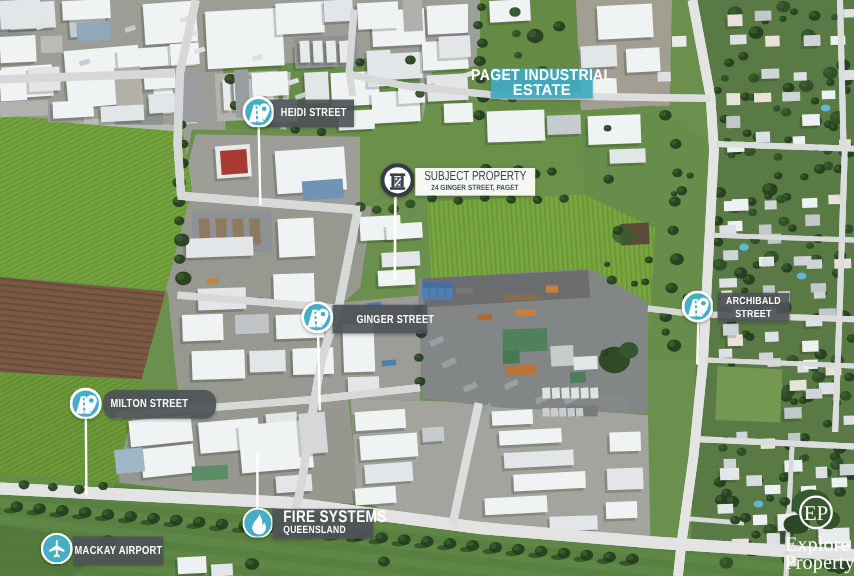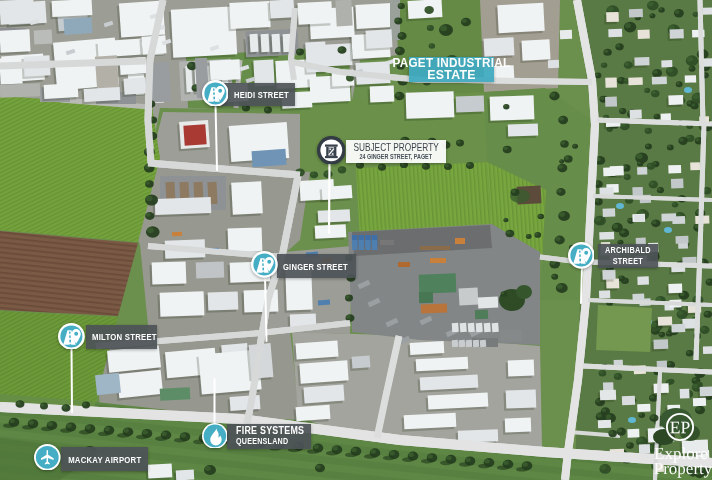--- a/index.html
+++ b/index.html
@@ -1110,21 +1110,21 @@
 <rect x="10.3" y="12" width="2.7" height="10.6"></rect>
 <rect x="19" y="12" width="2.7" height="10.6"></rect>
 <rect x="13" y="13" width="6" height="9" fill="#4a525c"></rect>
 <rect x="8.9" y="22.4" width="14.2" height="2.4"></rect>
 </g>
 <path d="M13.2 21.2 L19 14.2" stroke="#ffffff" stroke-width="1.4" fill="none"></path>
 <rect x="13.8" y="14" width="1.8" height="1.6" fill="#ffffff"></rect>
 <rect x="16.6" y="19.3" width="1.8" height="1.6" fill="#ffffff"></rect>
     </svg>
 <div class="box dark" style="left:277px;top:254.3px;width:79.3px;height:23.9px;">
-      <span style="margin-left:6px;font-size:9.7px"><span style="display:inline-block;transform:scaleX(0.78);transform-origin:left center;white-space:nowrap">GINGER STREET</span></span>
+      <span style="margin-left:20px;font-size:9.7px"><span style="display:inline-block;transform:scaleX(0.78);transform-origin:left center;white-space:nowrap">GINGER STREET</span></span>
     </div>
 <svg class="pin" style="left:250.99999999999997px;top:251.4px" width="26.8" height="26.8" viewBox="0 0 32 32">
 <circle cx="16" cy="16" r="16" fill="#ffffff"></circle>
 <circle cx="16" cy="16" r="13.13" fill="#45aec4"></circle>
 <g fill="#ffffff">
 <path d="M11.3 8.6 L16 8.6 L21.2 26 L6.3 26 Z"></path>
 <path d="M21.7 7.3 a5.5 5.5 0 0 1 5.5 5.5 c0 4.1 -5.5 11.7 -5.5 11.7 s-5.5 -7.6 -5.5 -11.7 a5.5 5.5 0 0 1 5.5 -5.5 Z"></path>
 </g>
 <g fill="#45aec4">
 <rect x="13.2" y="10.2" width="1.7" height="2.6"></rect>
@@ -1146,48 +1146,48 @@
 <path d="M21.7 7.3 a5.5 5.5 0 0 1 5.5 5.5 c0 4.1 -5.5 11.7 -5.5 11.7 s-5.5 -7.6 -5.5 -11.7 a5.5 5.5 0 0 1 5.5 -5.5 Z"></path>
 </g>
 <g fill="#45aec4">
 <rect x="13.2" y="10.2" width="1.7" height="2.6"></rect>
 <rect x="13.4" y="14.8" width="1.8" height="3"></rect>
 <rect x="13.6" y="19.9" width="1.9" height="3.2"></rect>
 <rect x="13.8" y="24.9" width="2" height="1.1"></rect>
 <circle cx="21.7" cy="12.8" r="2.3"></circle>
 </g>
     </svg>
-<div class="box dark" style="left:86px;top:324.6px;width:71px;height:24.6px;">
+<div class="box dark" style="left:86px;top:324.6px;width:94px;height:24.6px;border-radius:10px;">
       <span style="margin-left:6px;font-size:9.7px"><span style="display:inline-block;transform:scaleX(0.8);transform-origin:left center;white-space:nowrap">MILTON STREET</span></span>
     </div>
 <svg class="pin" style="left:58.1px;top:322.6px" width="26.8" height="26.8" viewBox="0 0 32 32">
 <circle cx="16" cy="16" r="16" fill="#ffffff"></circle>
 <circle cx="16" cy="16" r="13.13" fill="#45aec4"></circle>
 <g fill="#ffffff">
 <path d="M11.3 8.6 L16 8.6 L21.2 26 L6.3 26 Z"></path>
 <path d="M21.7 7.3 a5.5 5.5 0 0 1 5.5 5.5 c0 4.1 -5.5 11.7 -5.5 11.7 s-5.5 -7.6 -5.5 -11.7 a5.5 5.5 0 0 1 5.5 -5.5 Z"></path>
 </g>
 <g fill="#45aec4">
 <rect x="13.2" y="10.2" width="1.7" height="2.6"></rect>
 <rect x="13.4" y="14.8" width="1.8" height="3"></rect>
 <rect x="13.6" y="19.9" width="1.9" height="3.2"></rect>
 <rect x="13.8" y="24.9" width="2" height="1.1"></rect>
 <circle cx="21.7" cy="12.8" r="2.3"></circle>
 </g>
     </svg>
 <div class="box dark" style="left:227px;top:424.2px;width:74.6px;height:24.6px;flex-direction:column;justify-content:center;line-height:11.6px;padding-left:9px;align-items:flex-start">
-      <span style="font-size:11px"><span style="display:inline-block;transform:scaleX(0.81);transform-origin:left center;white-space:nowrap">FIRE SYSTEMS</span></span>
+      <span style="font-size:14px"><span style="display:inline-block;transform:scaleX(0.81);transform-origin:left center;white-space:nowrap">FIRE SYSTEMS</span></span>
       <span style="font-size:8.8px"><span style="display:inline-block;transform:scaleX(0.81);transform-origin:left center;white-space:nowrap">QUEENSLAND</span></span>
     </div>
 <svg class="pin" style="left:201.5px;top:422.5px" width="25.8" height="25.8" viewBox="0 0 32 32">
 <circle cx="16" cy="16" r="16" fill="#ffffff"></circle>
       <circle cx="16" cy="16" r="14" fill="#45aec4"></circle>
 <path fill="#ffffff" d="M17.8 6.2 C17.5 9.3 15.4 11 13.8 13 C11.9 15.4 10.2 17.6 10.2 20.6 A7.1 7.1 0 0 0 24.4 20.9 C24.4 18.8 23.7 17 22.6 15.4 C22.2 16.7 21.3 17.6 20.2 18 C21 15.6 20.8 13.2 19.7 11.2 C18.9 9.6 17.9 8.4 17.8 6.2 Z"></path>
     </svg>
-<div class="box dark" style="left:61px;top:446.8px;width:87px;height:24.6px;justify-content:center">
+<div class="box dark" style="left:61px;top:446.8px;width:75px;height:24.6px;justify-content:center">
       <span style="font-size:9.7px"><span style="display:inline-block;transform:scaleX(0.8);transform-origin:center center;white-space:nowrap">MACKAY AIRPORT</span></span>
     </div>
 <svg class="pin" style="left:34.4px;top:443.9px" width="26.6" height="26.6" viewBox="0 0 32 32">
 <circle cx="16" cy="16" r="16" fill="#ffffff"></circle>
       <circle cx="16" cy="16" r="13.7" fill="#45aec4"></circle>
 <path fill="#ffffff" d="M15.1 8.1 c0 -1.3 1.8 -1.3 1.8 0 l0 4.7 6.7 4.4 0 2 -6.7 -2.3 0 4.4 2 1.8 0 1.6 -2.9 -0.9 -2.9 0.9 0 -1.6 2 -1.8 0 -4.4 -6.7 2.3 0 -2 6.7 -4.4 Z"></path>
     </svg>
 <div class="fx">
 <svg width="36" height="36" viewBox="0 0 36 36" style="position:absolute;left:661.6px;top:408.9px">
 <circle cx="18" cy="18" r="13.1" fill="none" stroke="#ffffff" stroke-width="1.9"></circle>

